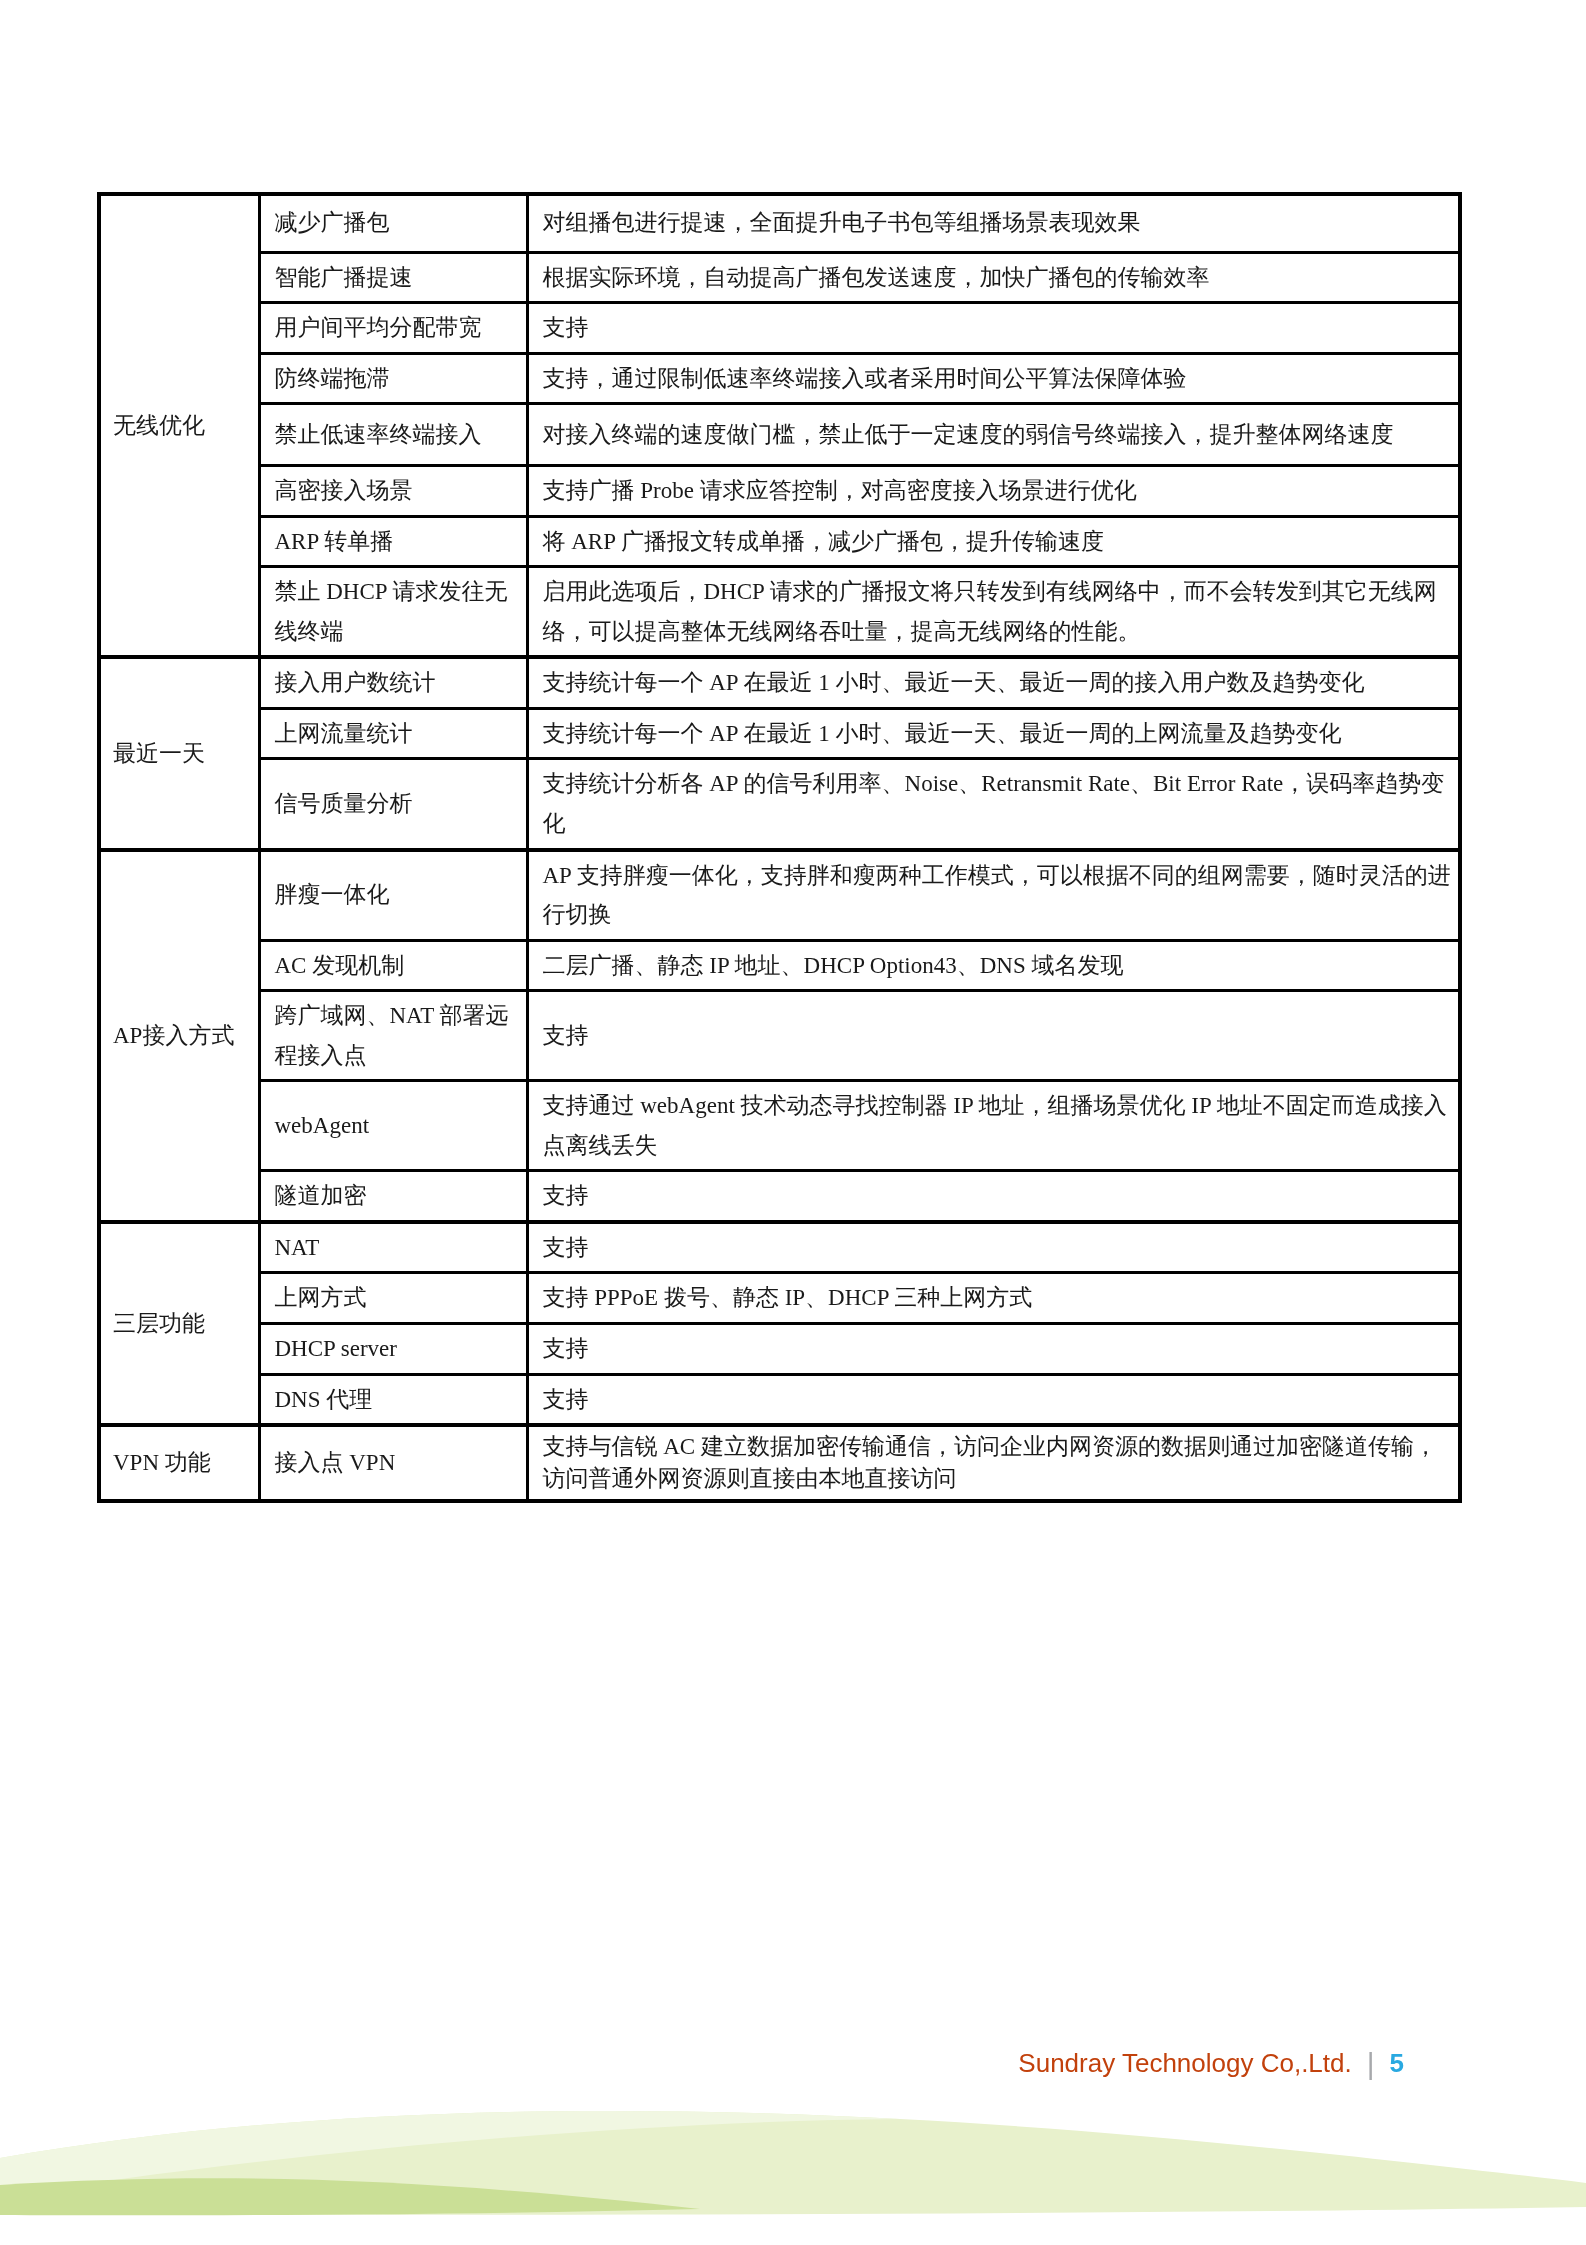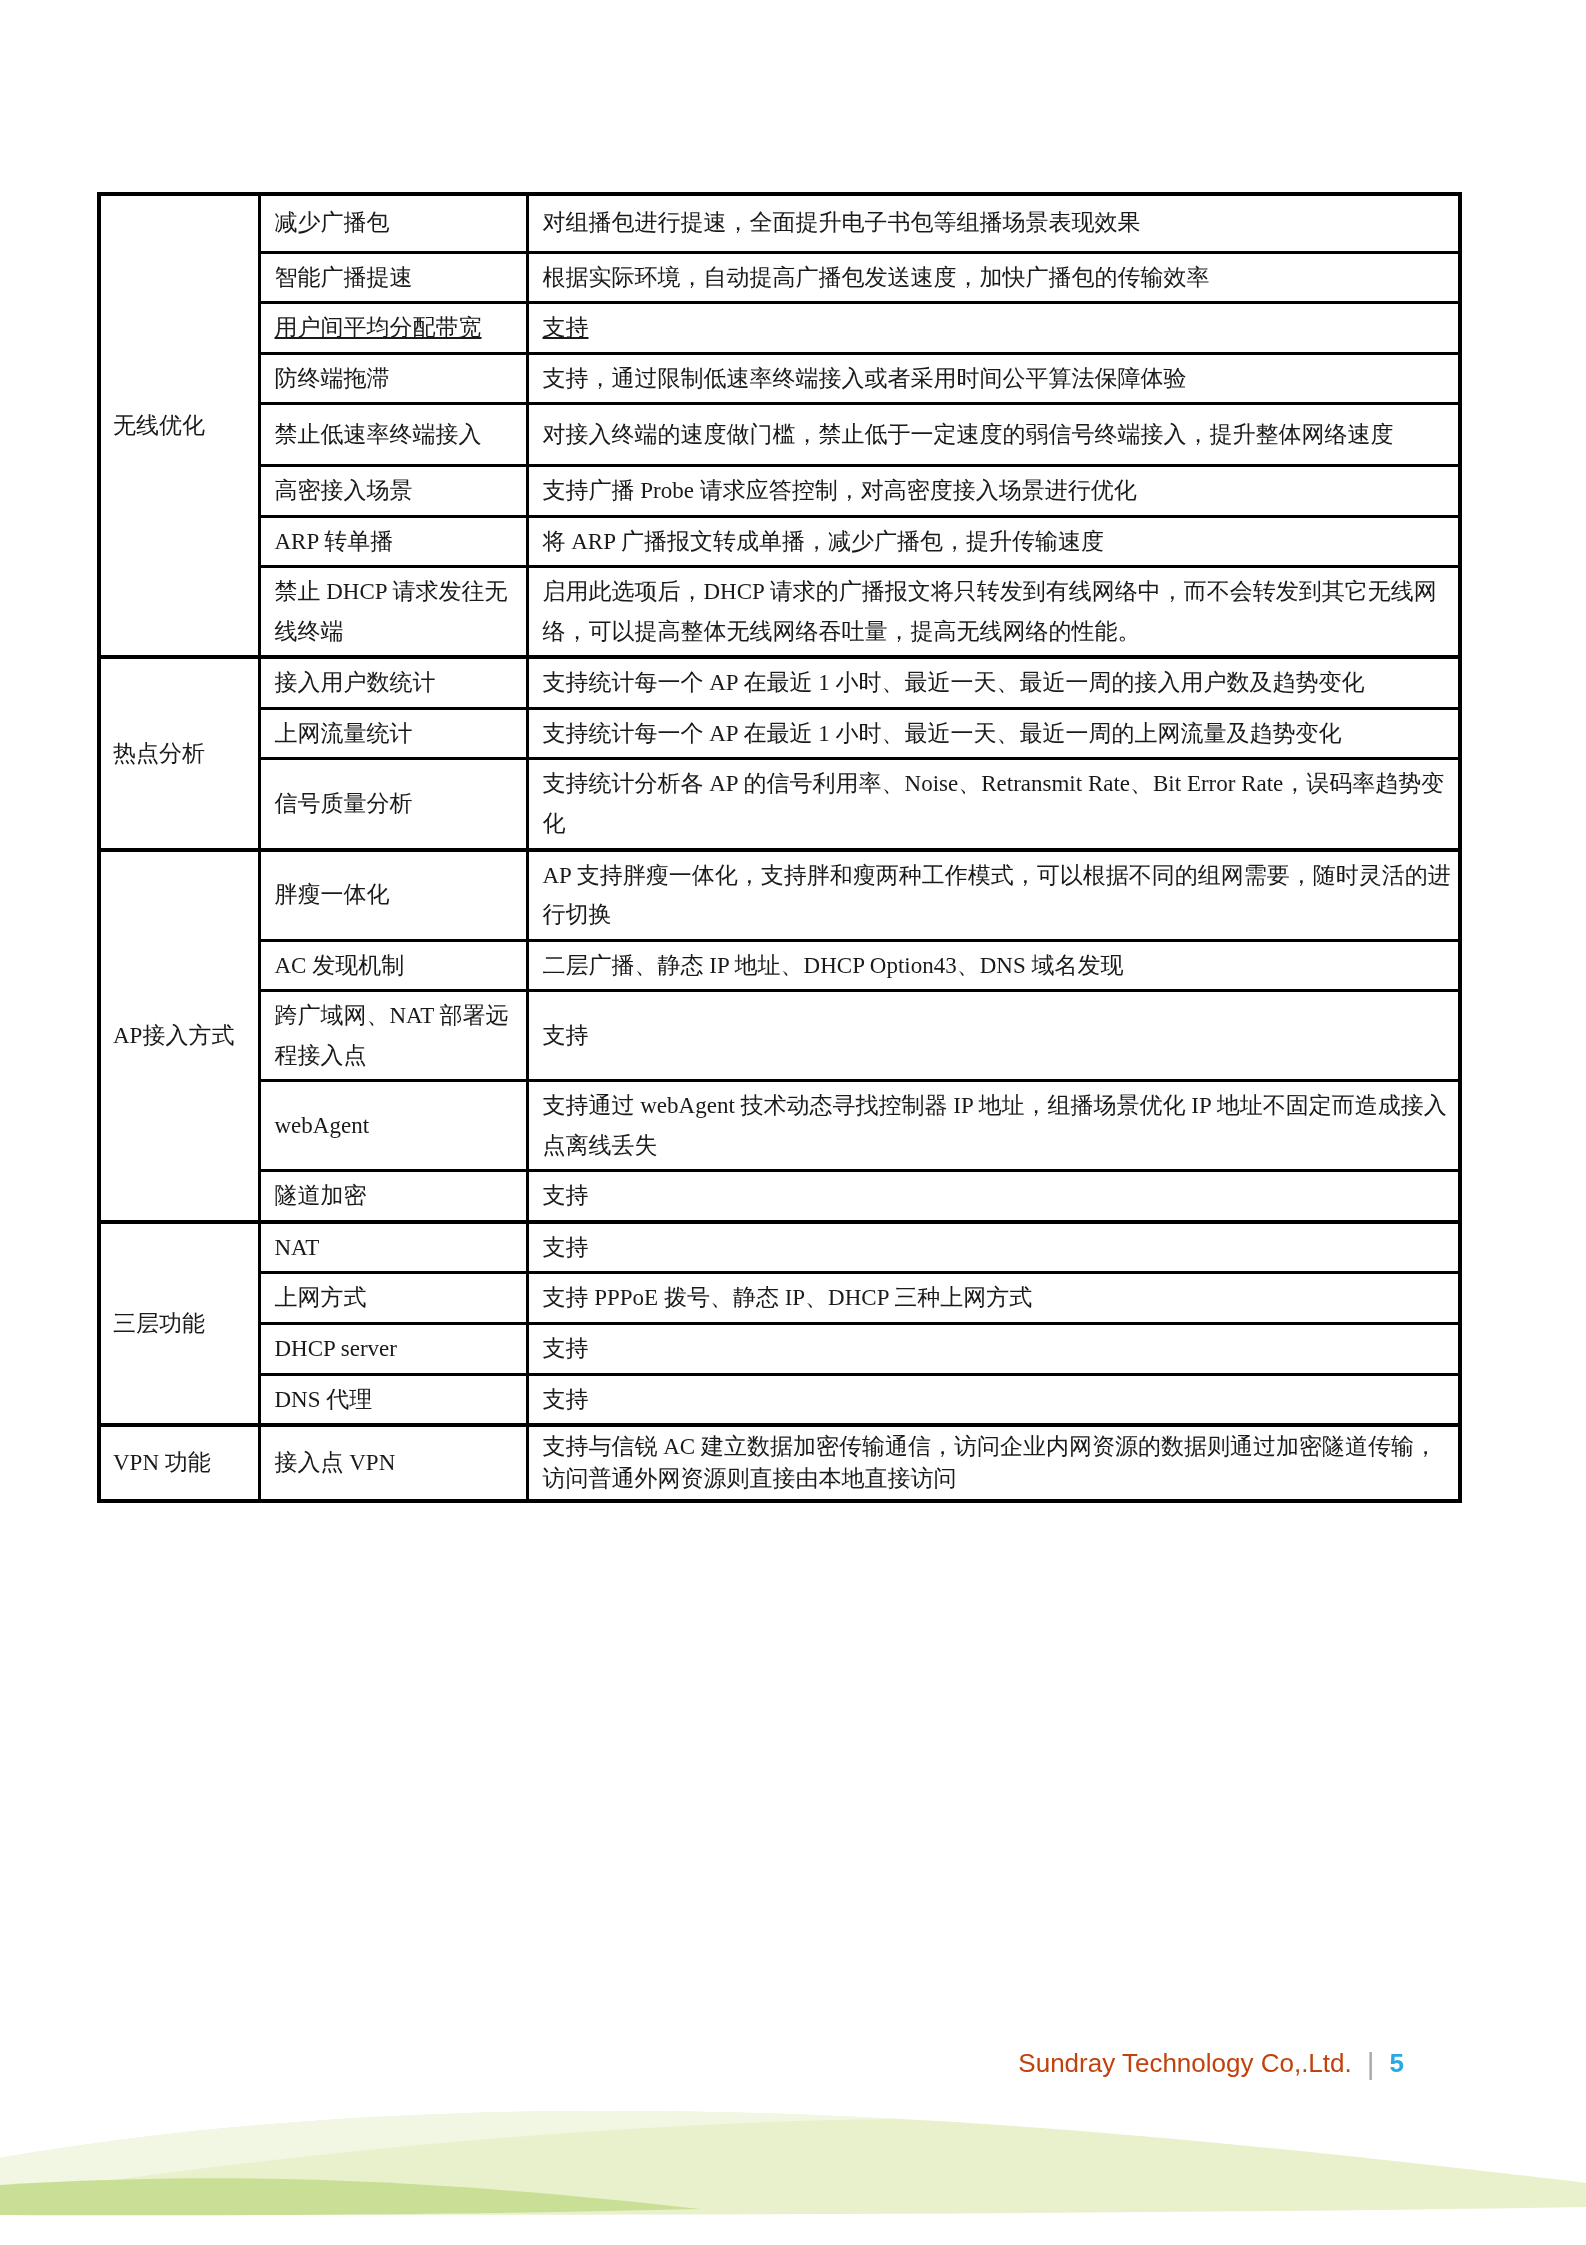--- a/index.html
+++ b/index.html
@@ -76,21 +76,21 @@
     <tbody id="spec-body">
         <tr class="group-start" style="height: 58px;">
           <td class="cat" rowspan="8">无线优化</td>
           <td class="lbl">减少广播包</td>
           <td class="dsc">对组播包进行提速，全面提升电子书包等组播场景表现效果</td>
         </tr>
         <tr style="height: 50px;">
           <td class="lbl">智能广播提速</td>
           <td class="dsc">根据实际环境，自动提高广播包发送速度，加快广播包的传输效率</td>
         </tr>
-        <tr style="height: 46px; text-decoration: underline;">
+        <tr style="height: 46px;">
           <td class="lbl">用户间平均分配带宽</td>
           <td class="dsc">支持</td>
         </tr>
         <tr style="height: 48px;">
           <td class="lbl">防终端拖滞</td>
           <td class="dsc">支持，通过限制低速率终端接入或者采用时间公平算法保障体验</td>
         </tr>
         <tr style="height: 62px;">
           <td class="lbl">禁止低速率终端接入</td>
           <td class="dsc">对接入终端的速度做门槛，禁止低于一定速度的弱信号终端接入，提升整体网络速度</td>
@@ -101,21 +101,21 @@
         </tr>
         <tr style="height: 45px;">
           <td class="lbl">ARP 转单播</td>
           <td class="dsc">将 ARP 广播报文转成单播，减少广播包，提升传输速度</td>
         </tr>
         <tr style="height: 85px;">
           <td class="lbl">禁止 DHCP 请求发往无线终端</td>
           <td class="dsc">启用此选项后，DHCP 请求的广播报文将只转发到有线网络中，而不会转发到其它无线网络，可以提高整体无线网络吞吐量，提高无线网络的性能。</td>
         </tr>
         <tr class="group-start" style="height: 42px;">
-          <td class="cat" rowspan="3">热点分析</td>
+          <td class="cat" rowspan="3">最近一天</td>
           <td class="lbl">接入用户数统计</td>
           <td class="dsc">支持统计每一个 AP 在最近 1 小时、最近一天、最近一周的接入用户数及趋势变化</td>
         </tr>
         <tr style="height: 44px;">
           <td class="lbl">上网流量统计</td>
           <td class="dsc">支持统计每一个 AP 在最近 1 小时、最近一天、最近一周的上网流量及趋势变化</td>
         </tr>
         <tr style="height: 88px;">
           <td class="lbl">信号质量分析</td>
           <td class="dsc">支持统计分析各 AP 的信号利用率、Noise、Retransmit Rate、Bit Error Rate，误码率趋势变化</td>

